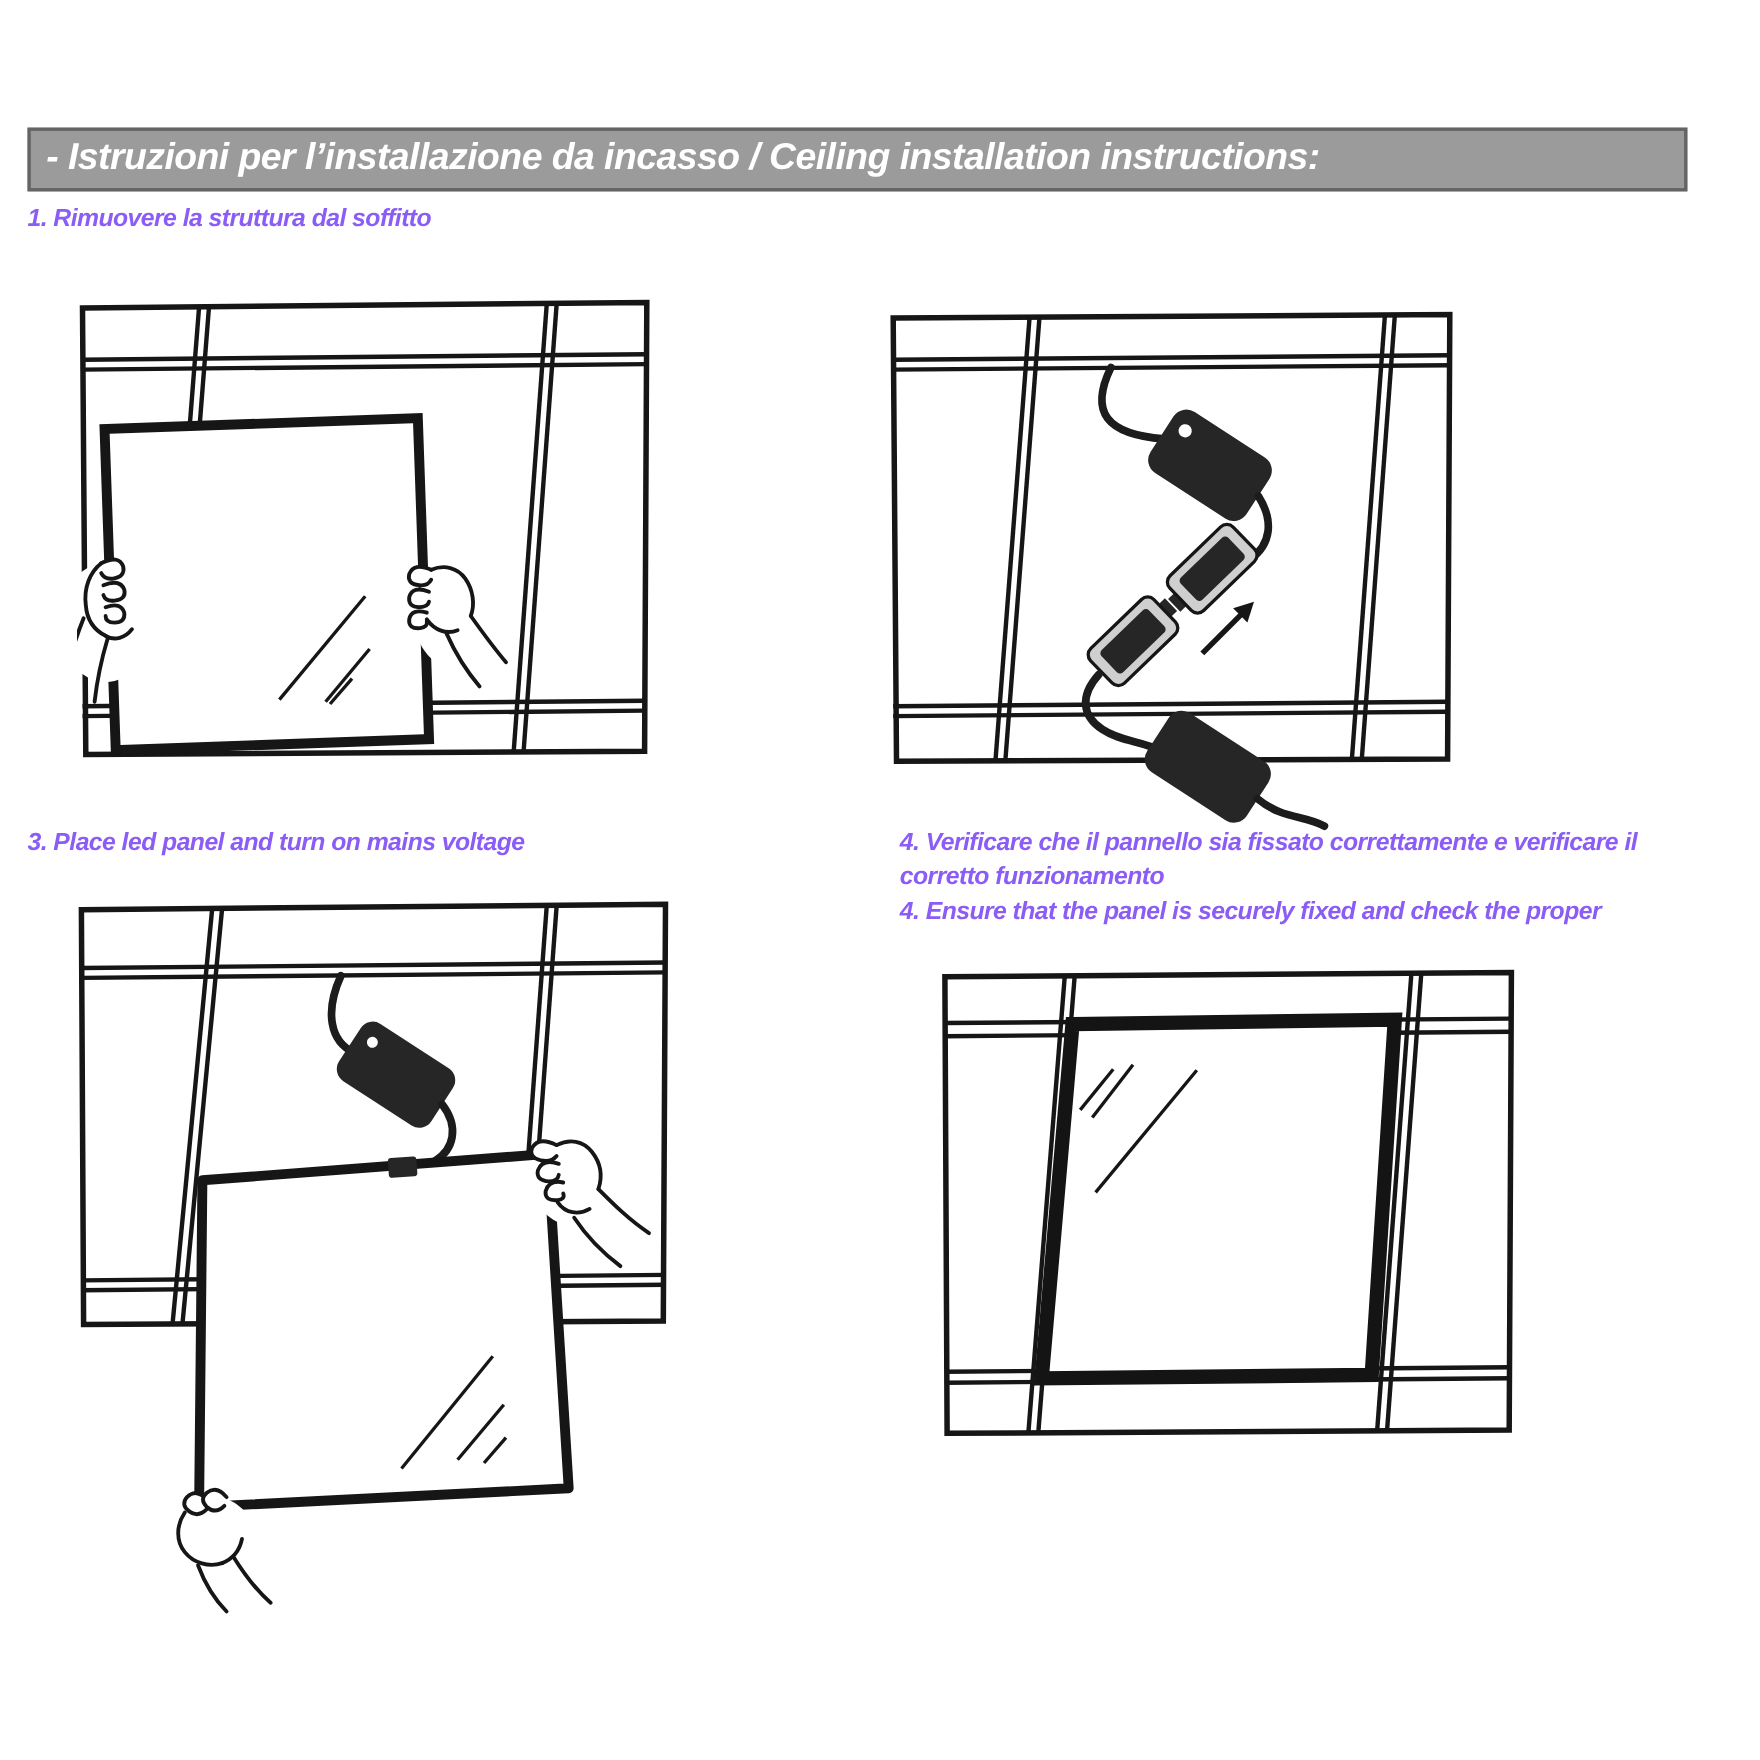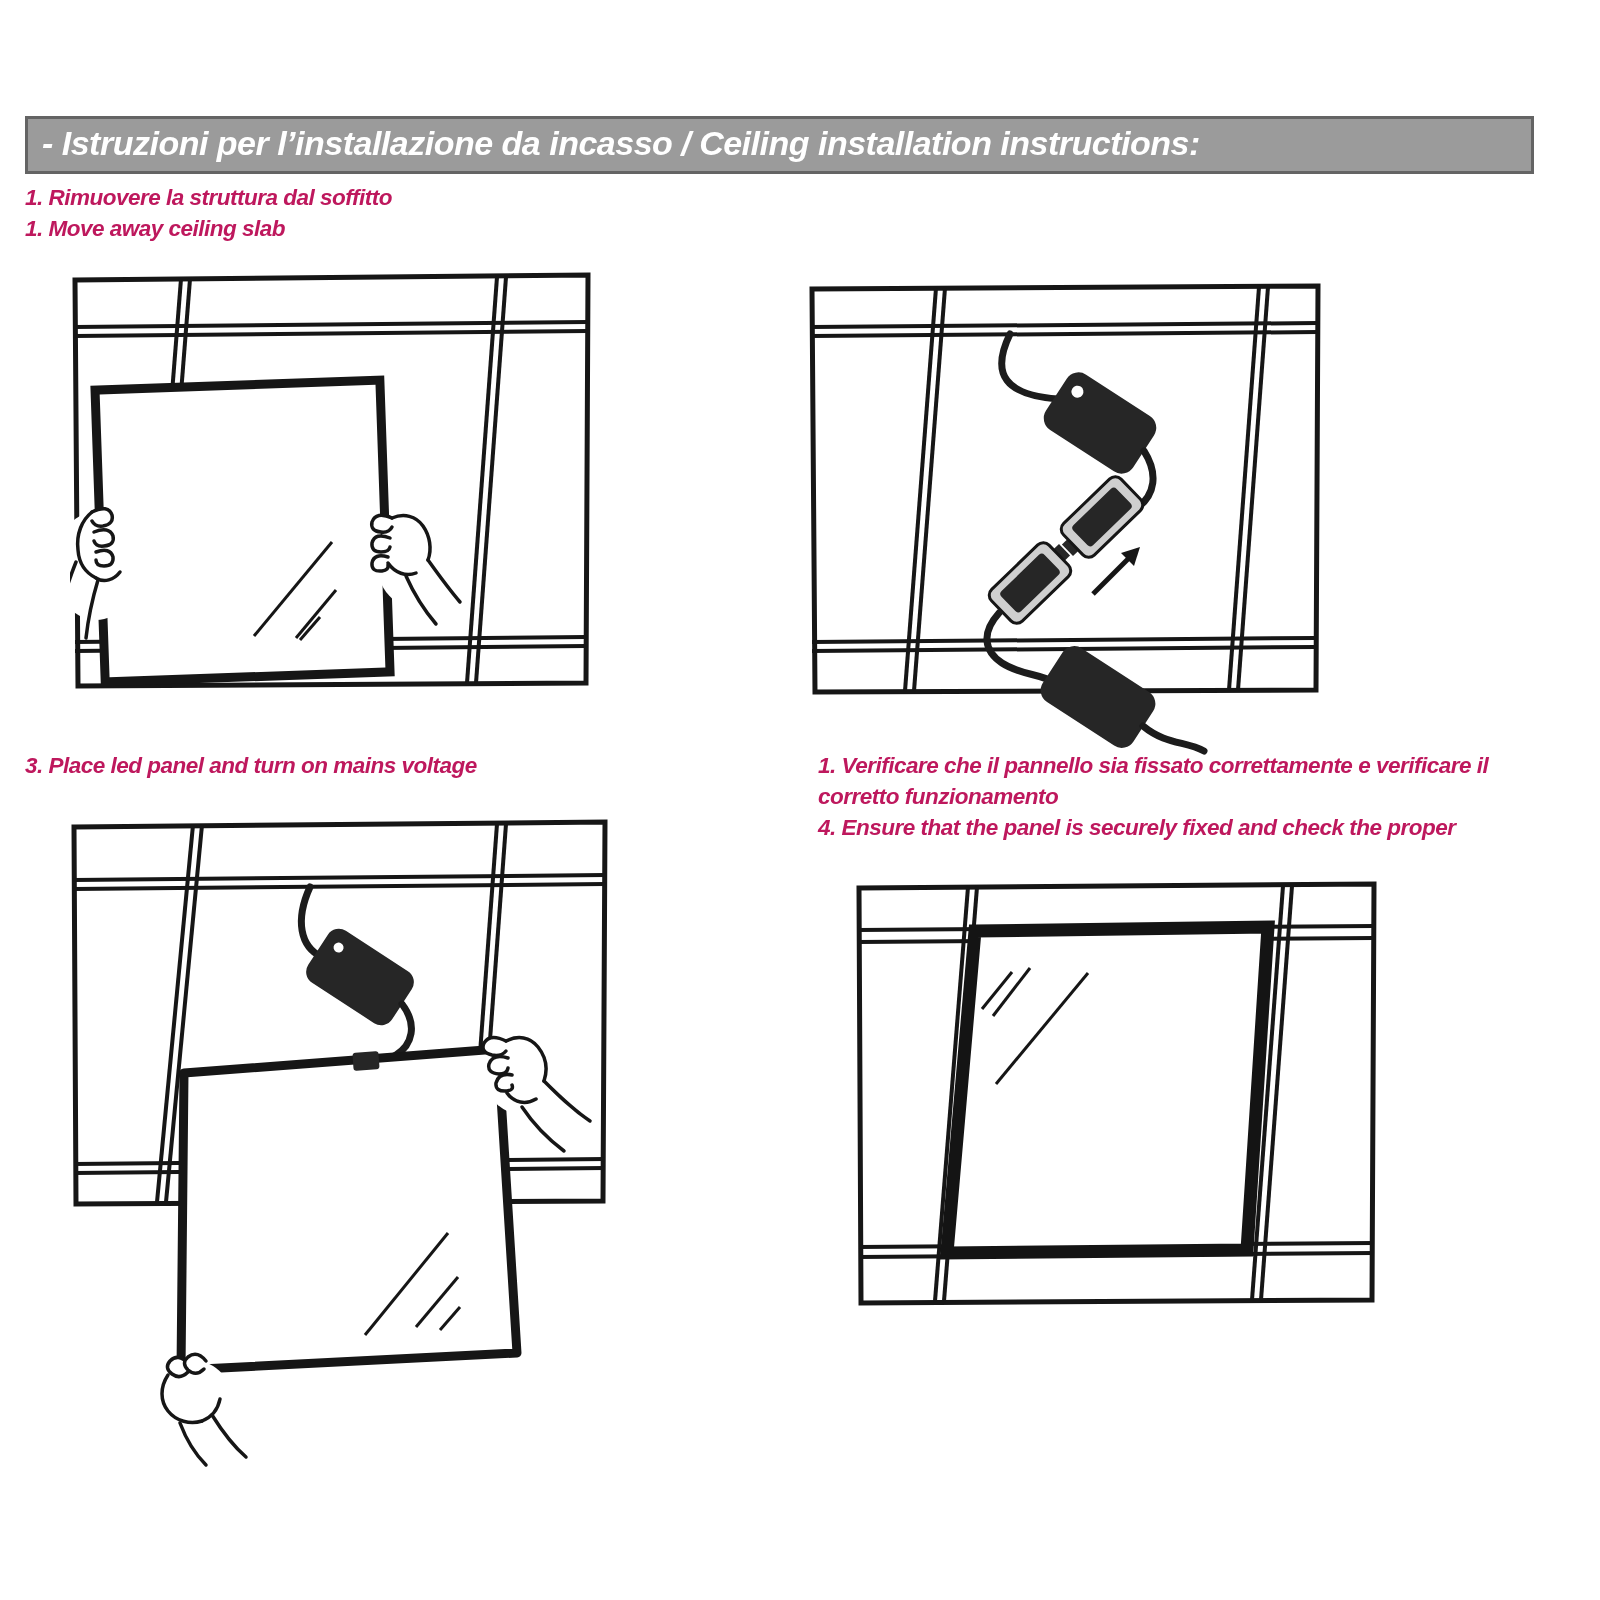--- a/index.html
+++ b/index.html
@@ -4,21 +4,21 @@
 <style>
   html,body{margin:0;padding:0;background:#fff;}
   .page{position:relative;width:1600px;height:1600px;background:#ffffff;overflow:hidden;
         font-family:"Liberation Sans",sans-serif;border-radius:13px;}
   .header-bar{position:absolute;left:25px;top:116px;width:1475px;
         background:#9b9b9b;border:3px solid #646464;
         padding:4px 14px 8px 14px;
         font-style:italic;font-weight:bold;font-size:34px;line-height:40px;
         color:#ffffff;letter-spacing:-0.5px;white-space:nowrap;}
   .step-text{position:absolute;font-style:italic;font-weight:bold;
-        font-size:22.5px;line-height:31px;color:#be185d;
+        font-size:22.5px;line-height:31px;color:#8b5cf6;
         letter-spacing:-0.5px;white-space:nowrap;}
   .ill{position:absolute;}
   .ink{stroke:#161616;fill:none;}
   .thin{stroke-width:3;}
   .mid{stroke-width:4;}
   .frame{stroke-width:5;}
   .wire{stroke:#1c1c1c;stroke-width:7;fill:none;stroke-linecap:round;}
   .hand{stroke:#161616;stroke-width:3.5;fill:none;stroke-linecap:round;stroke-linejoin:round;}
   .handfill{stroke:#161616;stroke-width:3.5;fill:#ffffff;stroke-linecap:round;stroke-linejoin:round;}
 </style>
@@ -26,30 +26,29 @@
 <body>
 
 <div class="page">
 
   <div class="header-bar">
     <span>- Istruzioni per l’installazione da incasso / Ceiling installation instructions:</span>
   </div>
 
   <div class="step-text" style="left:25px;top:182px;">
     <div>1. Rimuovere la struttura dal soffitto</div>
-    <div>1. Move away ceiling slab</div>
   </div>
 
 
   <div class="step-text" style="left:25px;top:750px;">
     <div>3. Place led panel and turn on mains voltage</div>
   </div>
 
   <div class="step-text" style="left:818px;top:750px;">
-    <div>1. Verificare che il pannello sia fissato correttamente e verificare il</div>
+    <div>4. Verificare che il pannello sia fissato correttamente e verificare il</div>
     <div>corretto funzionamento</div>
     <div>4. Ensure that the panel is securely fixed and check the proper</div>
   </div>
 
   <svg class="ill" style="left:70px;top:270px;" width="525" height="420" viewBox="0 0 525 420">
     <g>
       <polygon class="ink frame" points="5,10 518,5 516,413 8,416"></polygon>
       <path class="ink mid" d="M5,57 L518,52"></path>
         <path class="ink mid" d="M5,66 L518,61"></path>
       <path class="ink mid" d="M111,9 L79,415"></path>

